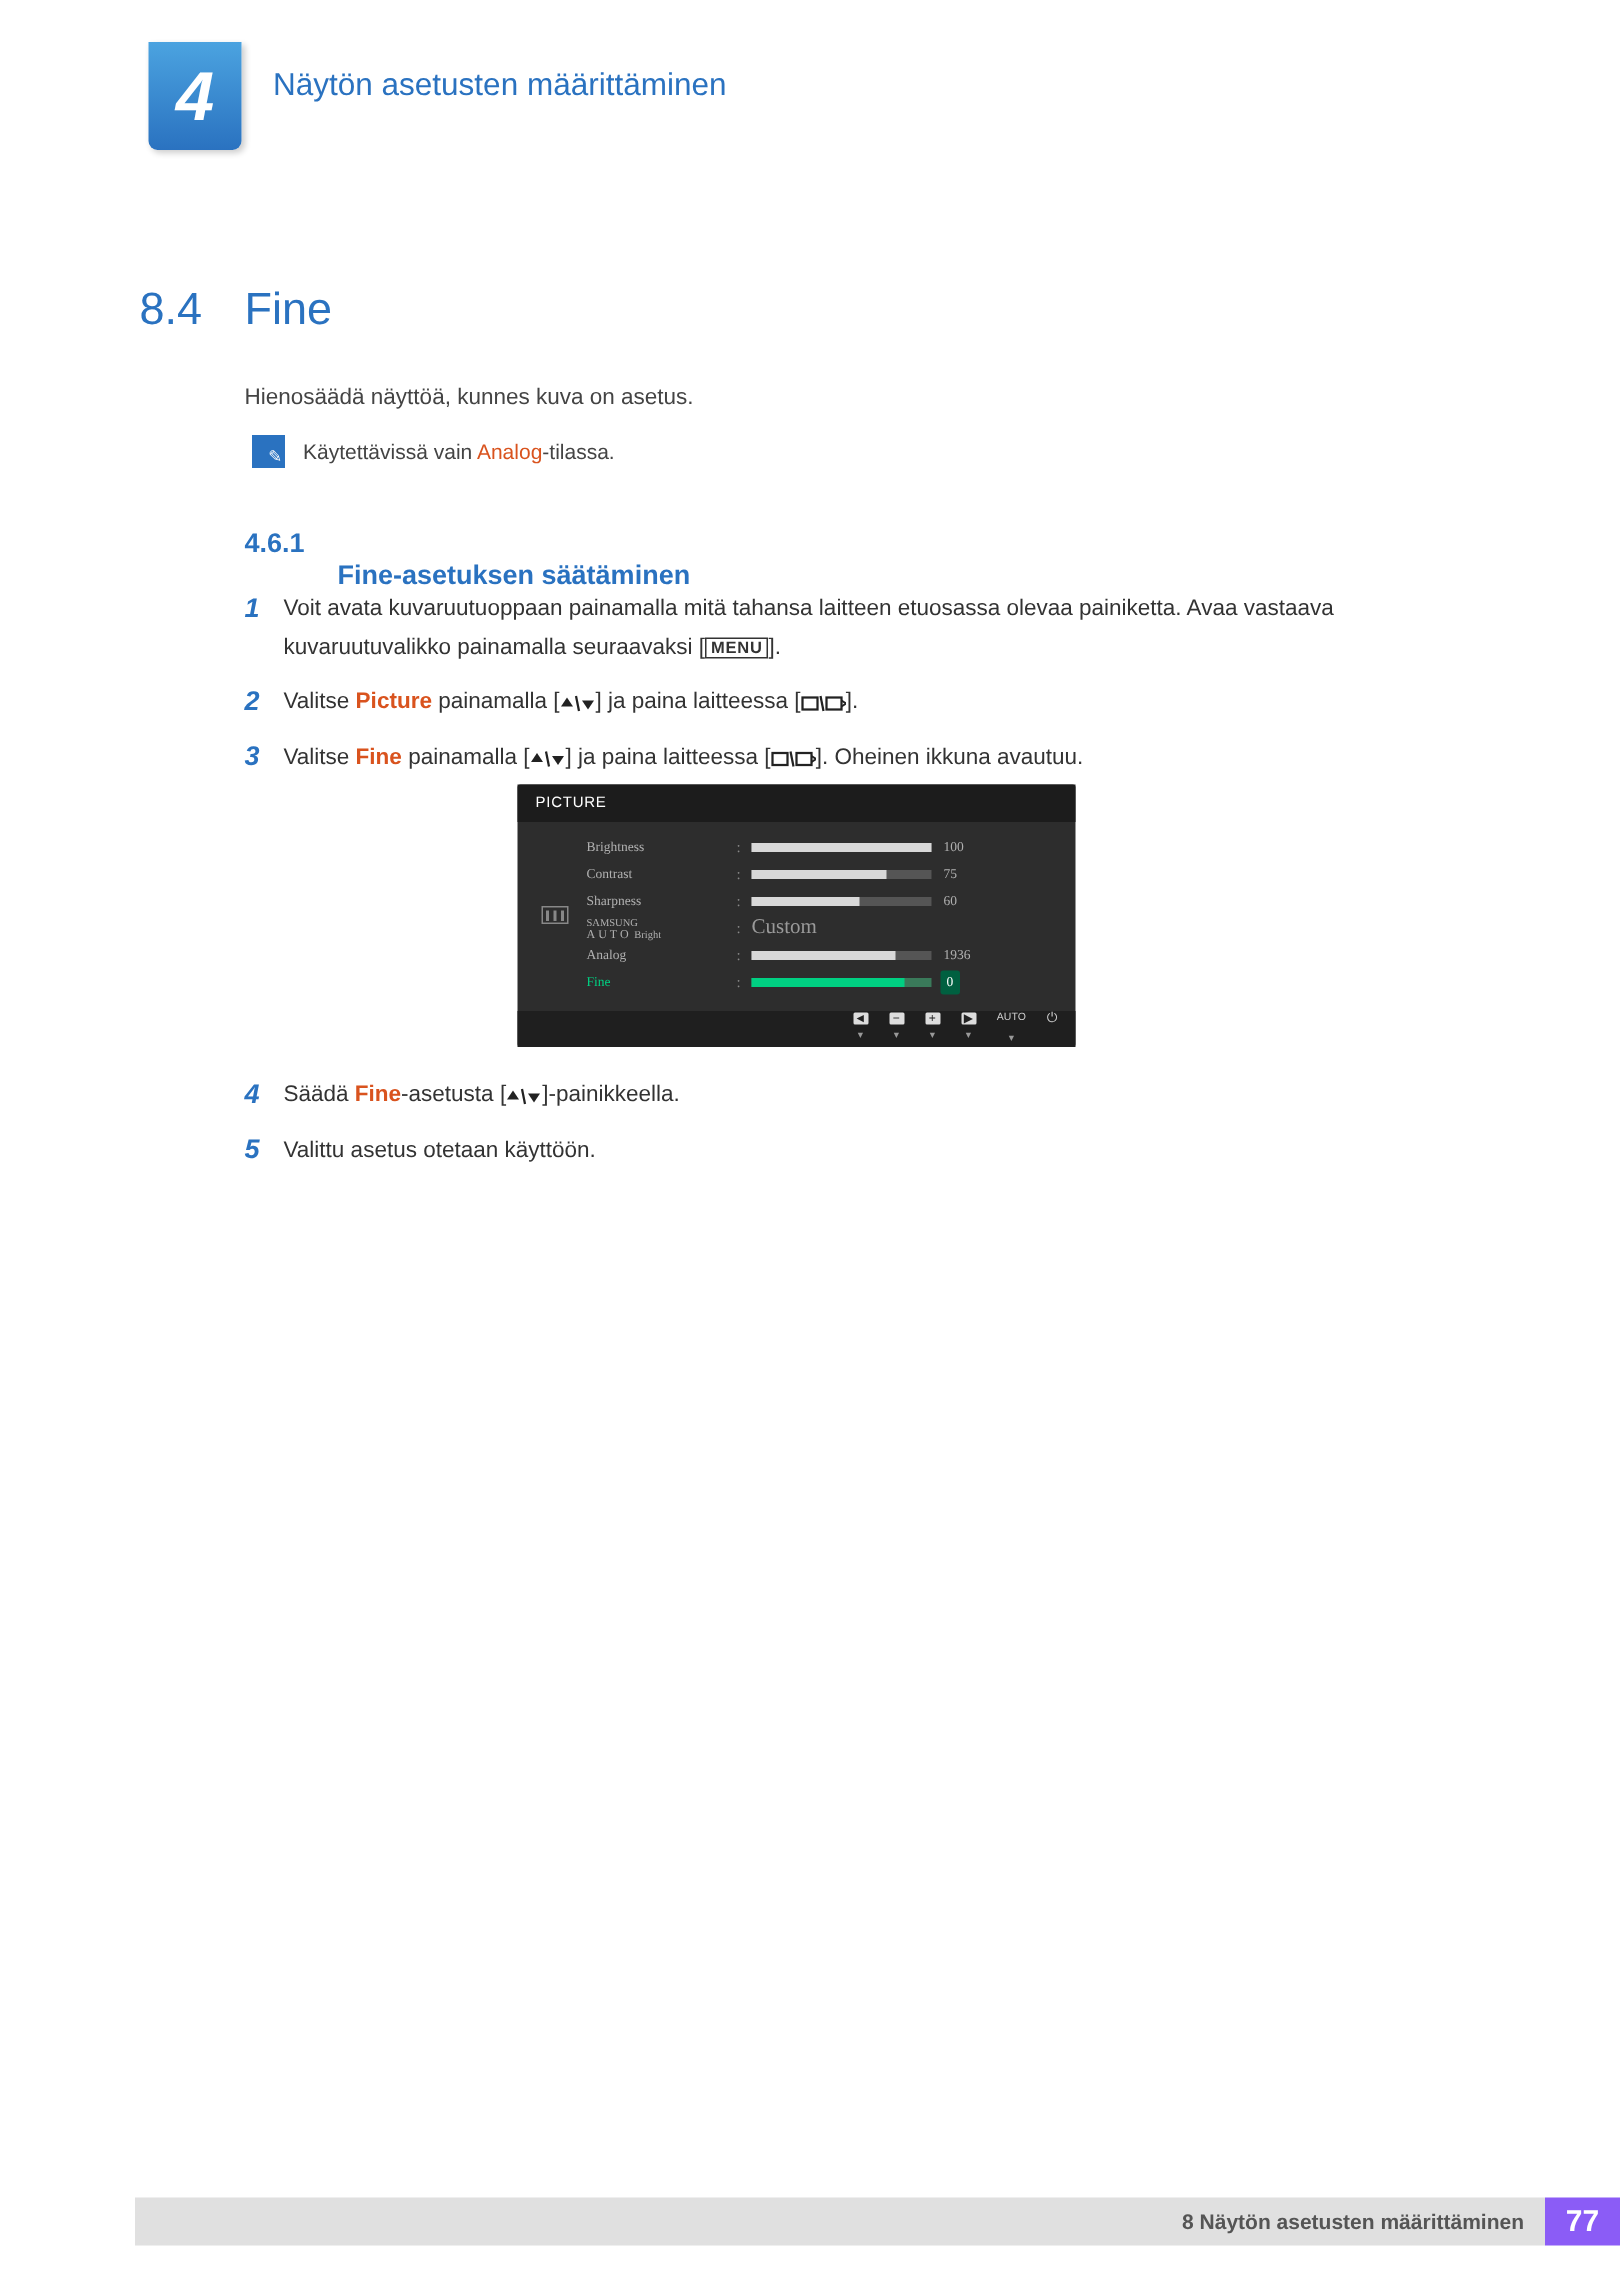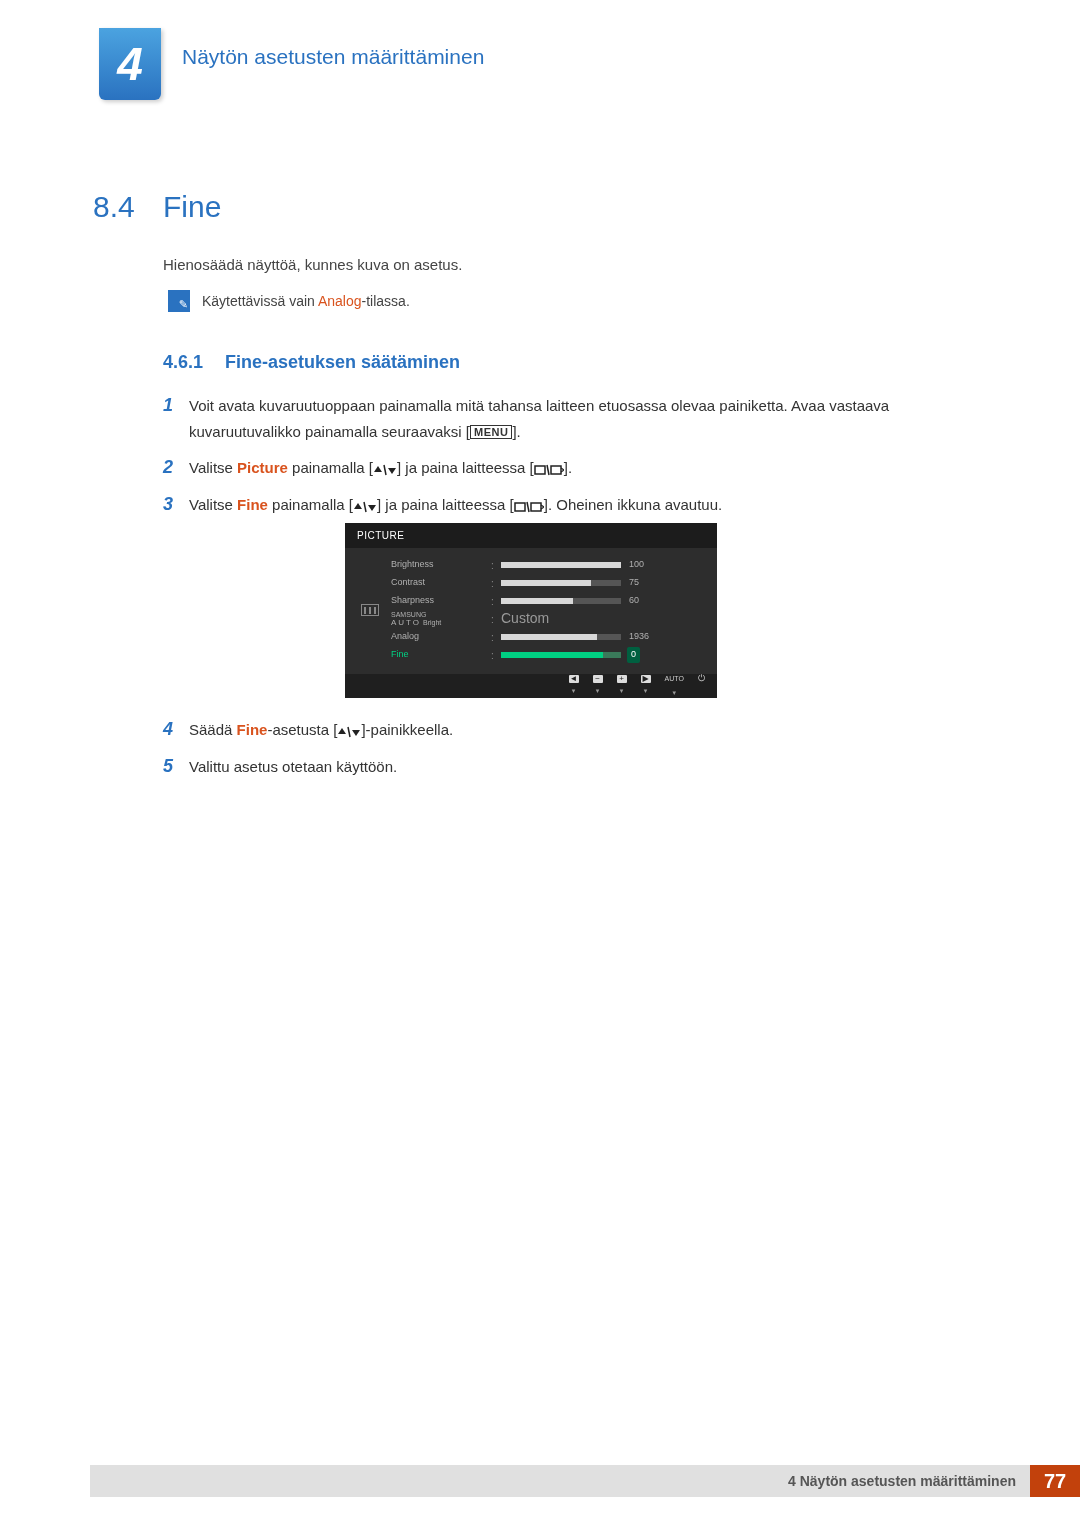--- a/index.html
+++ b/index.html
@@ -84,21 +84,21 @@
     position: absolute;
     left: 163px;
     top: 352px;
     font-size: 18px;
     color: #2a72c0;
     font-weight: bold;
   }
   .subsection-title {
     position: absolute;
     left: 225px;
-    top: 352px;
+    top: 373px;
     font-size: 18px;
     color: #2a72c0;
     font-weight: bold;
   }
   .steps {
     position: absolute;
     left: 163px;
     top: 393px;
     right: 95px;
   }
@@ -160,21 +160,21 @@
   .osd-sidebar-icon {
     width: 18px;
     height: 12px;
     border: 1px solid #888;
     display: flex;
     align-items: center;
     justify-content: space-around;
     padding: 1px;
   }
   .osd-sidebar-icon span { width: 2px; height: 7px; background: #888; }
-  .osd-rows { flex: 1; }
+  .osd-rows { flex: 1; font-family: Liberation Serif, serif; }
   .osd-row {
     display: flex;
     align-items: center;
     height: 18px;
   }
   .osd-label { width: 100px; font-size: 9px; }
   .osd-label.magic { font-size: 7px; line-height: 0.9; }
   .osd-label.magic .m { letter-spacing: 2px; font-size: 8px;}
   .osd-colon { width: 10px; color: #888; }
   .osd-bar {
@@ -235,21 +235,21 @@
     color: #555;
     font-size: 14px;
     font-weight: bold;
     display: flex;
     align-items: center;
     padding: 0 14px;
     flex: 1;
     justify-content: flex-end;
   }
   .footer-page {
-    background: #c2410c;
+    background: #8b5cf6;
     color: #fff;
     font-size: 20px;
     font-weight: bold;
     width: 50px;
     display: flex;
     align-items: center;
     justify-content: center;
   }
 </style>
 </head>
@@ -413,15 +413,15 @@
   </div>
 
   <div class="step">
     <div class="step-num">5</div>
     <div class="step-body">Valittu asetus otetaan käyttöön.</div>
   </div>
 
 </div>
 
 <div class="footer-bar">
-  <div class="footer-text">4 Näytön asetusten määrittäminen</div>
+  <div class="footer-text">8 Näytön asetusten määrittäminen</div>
   <div class="footer-page">77</div>
 </div>
 
 </body></html>

